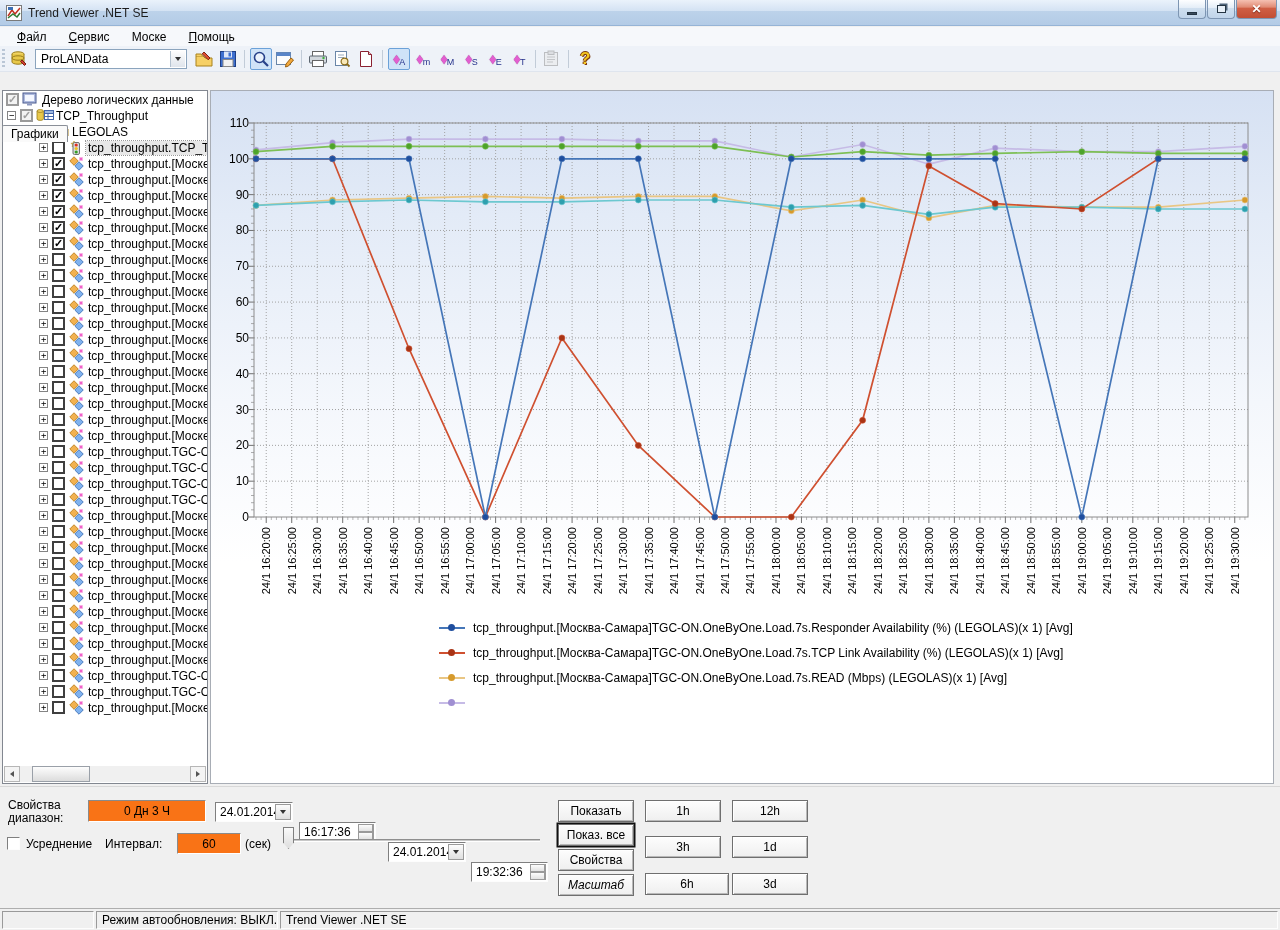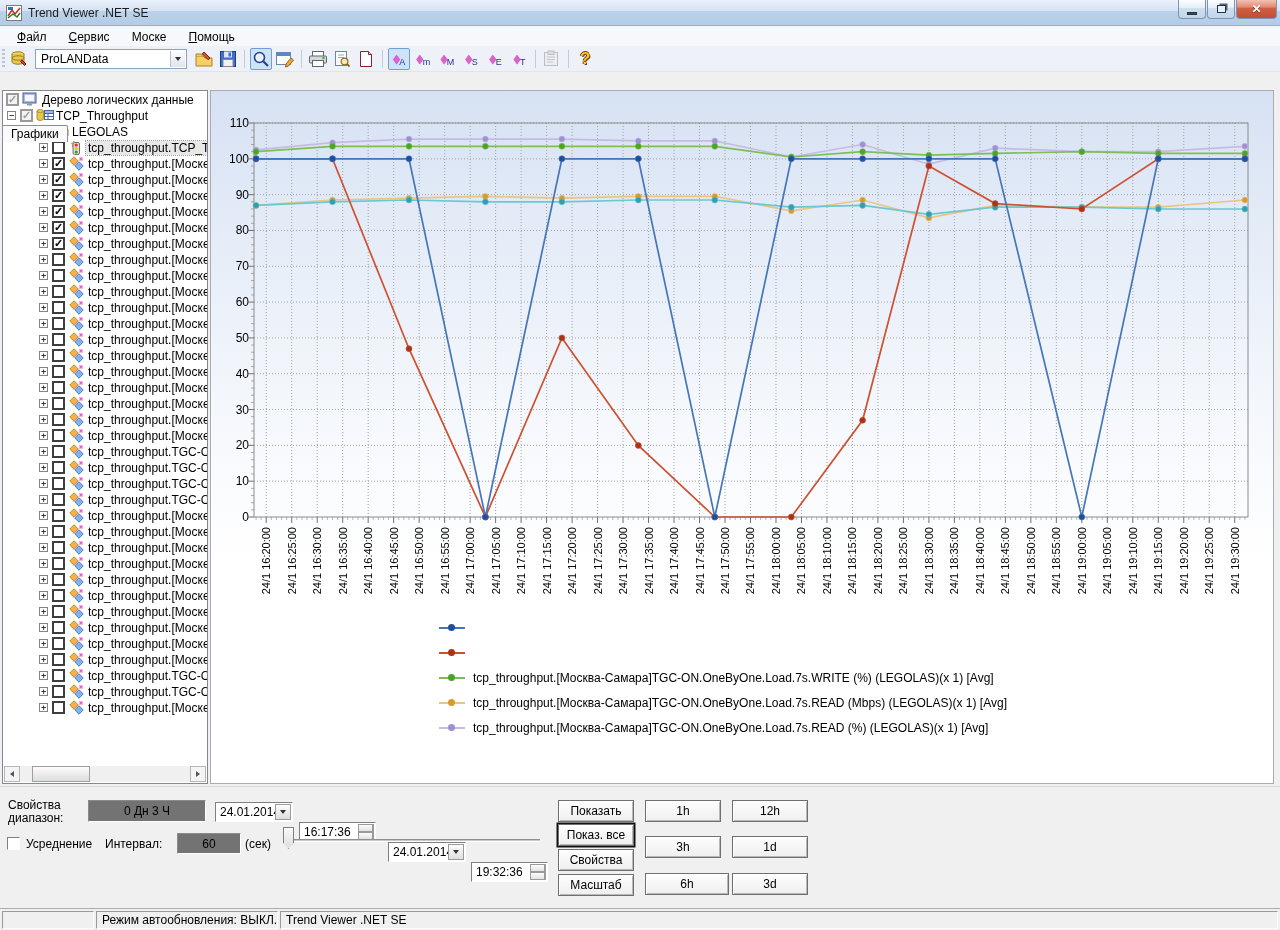--- a/index.html
+++ b/index.html
@@ -75,21 +75,21 @@
     background:linear-gradient(180deg,#d6e1f3 0%, #e3ebf7 18%, #f4f7fc 45%, #ffffff 68%, #ffffff 100%); }
   #chart-svg-holder { position:absolute; left:0; top:0; width:1062px; height:520px; }
   #legend { position:absolute; left:228px; top:524px; }
   .legend-row { height:25px; display:flex; align-items:center; }
   .legend-line { width:26px; height:0; border-top-width:2px; border-top-style:solid; position:relative; margin-right:8px; }
   .legend-dot { position:absolute; left:9px; top:-4.5px; width:7px; height:7px; border-radius:50%; }
   .legend-text { font-size:12px; white-space:nowrap; }
 
   
   #bottom-panel { position:absolute; left:0; top:786px; width:1280px; height:120px; background:#f0f0f0; border-top:1px solid #d8d8d8; font-size:12px; }
-  .sunken { background:#737373; border:1px solid; border-color:#8a8a8a #ffffff #ffffff #8a8a8a; }
+  .sunken { background:#f97316; border:1px solid; border-color:#8a8a8a #ffffff #ffffff #8a8a8a; }
   .field { background:#fff; border:1px solid; border-color:#7f7f7f #fdfdfd #fdfdfd #7f7f7f; }
   .winbtn { background:linear-gradient(#fdfdfd,#efefef); border:1px solid #6f6f6f; box-shadow:inset 1px 1px 0 #fff, inset -1px -1px 0 #b8b8b8; display:flex; align-items:center; justify-content:center; font-size:12px; }
   .winbtn.default { box-shadow:0 0 0 1.5px #111, inset 1px 1px 0 #fff, inset -1px -1px 0 #b8b8b8; }
   .spinbox { position:relative; }
   .spin-ud { position:absolute; right:1px; top:1px; width:15px; height:16px; }
   .spin-ud div { position:absolute; right:0; width:15px; height:8px; background:linear-gradient(#fcfcfc,#e2e2e2); border:1px solid #9a9a9a; display:flex; align-items:center; justify-content:center; }
   .tri-u { width:0;height:0;border-left:3px solid transparent;border-right:3px solid transparent;border-bottom:3.5px solid #444; }
   .tri-d { width:0;height:0;border-left:3px solid transparent;border-right:3px solid transparent;border-top:3.5px solid #444; }
   .combo-btn { position:absolute; right:1px; top:1px; width:16px; height:16px; background:linear-gradient(#fcfcfc,#dfdfdf); border:1px solid #9a9a9a; display:flex; align-items:center; justify-content:center; }
   #slider-track { position:absolute; left:287px; top:838px; width:253px; height:3px; border-top:1px solid #8f8f8f; border-bottom:1px solid #ffffff; background:#c8c8c8; }
@@ -1350,43 +1350,38 @@
           <circle cx="784.2" cy="67.8" r="3" fill="#1f4e9e" stroke="#4576b8" stroke-width="0.6"></circle>
           <circle cx="870.8" cy="426.0" r="3" fill="#1f4e9e" stroke="#4576b8" stroke-width="0.6"></circle>
           <circle cx="947.3" cy="67.8" r="3" fill="#1f4e9e" stroke="#4576b8" stroke-width="0.6"></circle>
           <circle cx="1033.9" cy="67.8" r="3" fill="#1f4e9e" stroke="#4576b8" stroke-width="0.6"></circle>
         </svg></div>
     <div id="legend">
         <div class="legend-row">
           <span class="legend-line" style="border-top-color:#4576b8">
             <span class="legend-dot" style="background:#1f4e9e"></span>
           </span>
+          <span class="legend-text">tcp_throughput.[Москва-Самара]TGC-ON.OneByOne.Load.7s.Responder Availability (%) (LEGOLAS)(x 1) [Avg]</span>
         </div>
         <div class="legend-row">
           <span class="legend-line" style="border-top-color:#cf5030">
             <span class="legend-dot" style="background:#a93415"></span>
           </span>
-        </div>
-        <div class="legend-row">
-          <span class="legend-line" style="border-top-color:#7dbf54">
-            <span class="legend-dot" style="background:#4da32a"></span>
-          </span>
-          <span class="legend-text">tcp_throughput.[Москва-Самара]TGC-ON.OneByOne.Load.7s.WRITE (%) (LEGOLAS)(x 1) [Avg]</span>
+          <span class="legend-text">tcp_throughput.[Москва-Самара]TGC-ON.OneByOne.Load.7s.TCP Link Availability (%) (LEGOLAS)(x 1) [Avg]</span>
         </div>
         <div class="legend-row">
           <span class="legend-line" style="border-top-color:#e9c684">
             <span class="legend-dot" style="background:#d69a2c"></span>
           </span>
           <span class="legend-text">tcp_throughput.[Москва-Самара]TGC-ON.OneByOne.Load.7s.READ (Mbps) (LEGOLAS)(x 1) [Avg]</span>
         </div>
         <div class="legend-row">
           <span class="legend-line" style="border-top-color:#c6bbe6">
             <span class="legend-dot" style="background:#a08fd2"></span>
           </span>
-          <span class="legend-text">tcp_throughput.[Москва-Самара]TGC-ON.OneByOne.Load.7s.READ (%) (LEGOLAS)(x 1) [Avg]</span>
         </div>
       </div>
   </div>
 </div>
 
 <div id="bottom-panel">
   <div class="abs" style="left:8px; top:12px; line-height:13px;">
     <div>Свойства</div>
     <div>диапазон:</div>
   </div>
@@ -1426,21 +1421,21 @@
       <div style="top:8px">
           <div class="tri-d"></div>
         </div>
     </div>
   </div>
 
   <div id="action-buttons">
       <div class="abs winbtn" style="left: 558px; top: 13px; width: 76px; height: 22px;">Показать</div>
       <div class="abs winbtn default" style="left: 558px; top: 37px; width: 76px; height: 22px;">Показ. все</div>
       <div class="abs winbtn" style="left: 558px; top: 62px; width: 76px; height: 22px;">Свойства</div>
-      <div class="abs winbtn" style="left: 558px; top: 87px; width: 76px; height: 22px;">Масштаб</div>
+      <div class="abs winbtn" style="left: 558px; top: 87px; width: 76px; height: 22px; font-style: italic;">Масштаб</div>
     </div>
   <div id="preset-buttons">
       <div class="abs winbtn" style="left: 645px; top: 13px; width: 76px; height: 22px;">1h</div>
       <div class="abs winbtn" style="left: 732px; top: 13px; width: 76px; height: 22px;">12h</div>
       <div class="abs winbtn" style="left: 645px; top: 49px; width: 76px; height: 22px;">3h</div>
       <div class="abs winbtn" style="left: 732px; top: 49px; width: 76px; height: 22px;">1d</div>
       <div class="abs winbtn" style="left: 645px; top: 86px; width: 84px; height: 22px;">6h</div>
       <div class="abs winbtn" style="left: 732px; top: 86px; width: 76px; height: 22px;">3d</div>
     </div>
 

